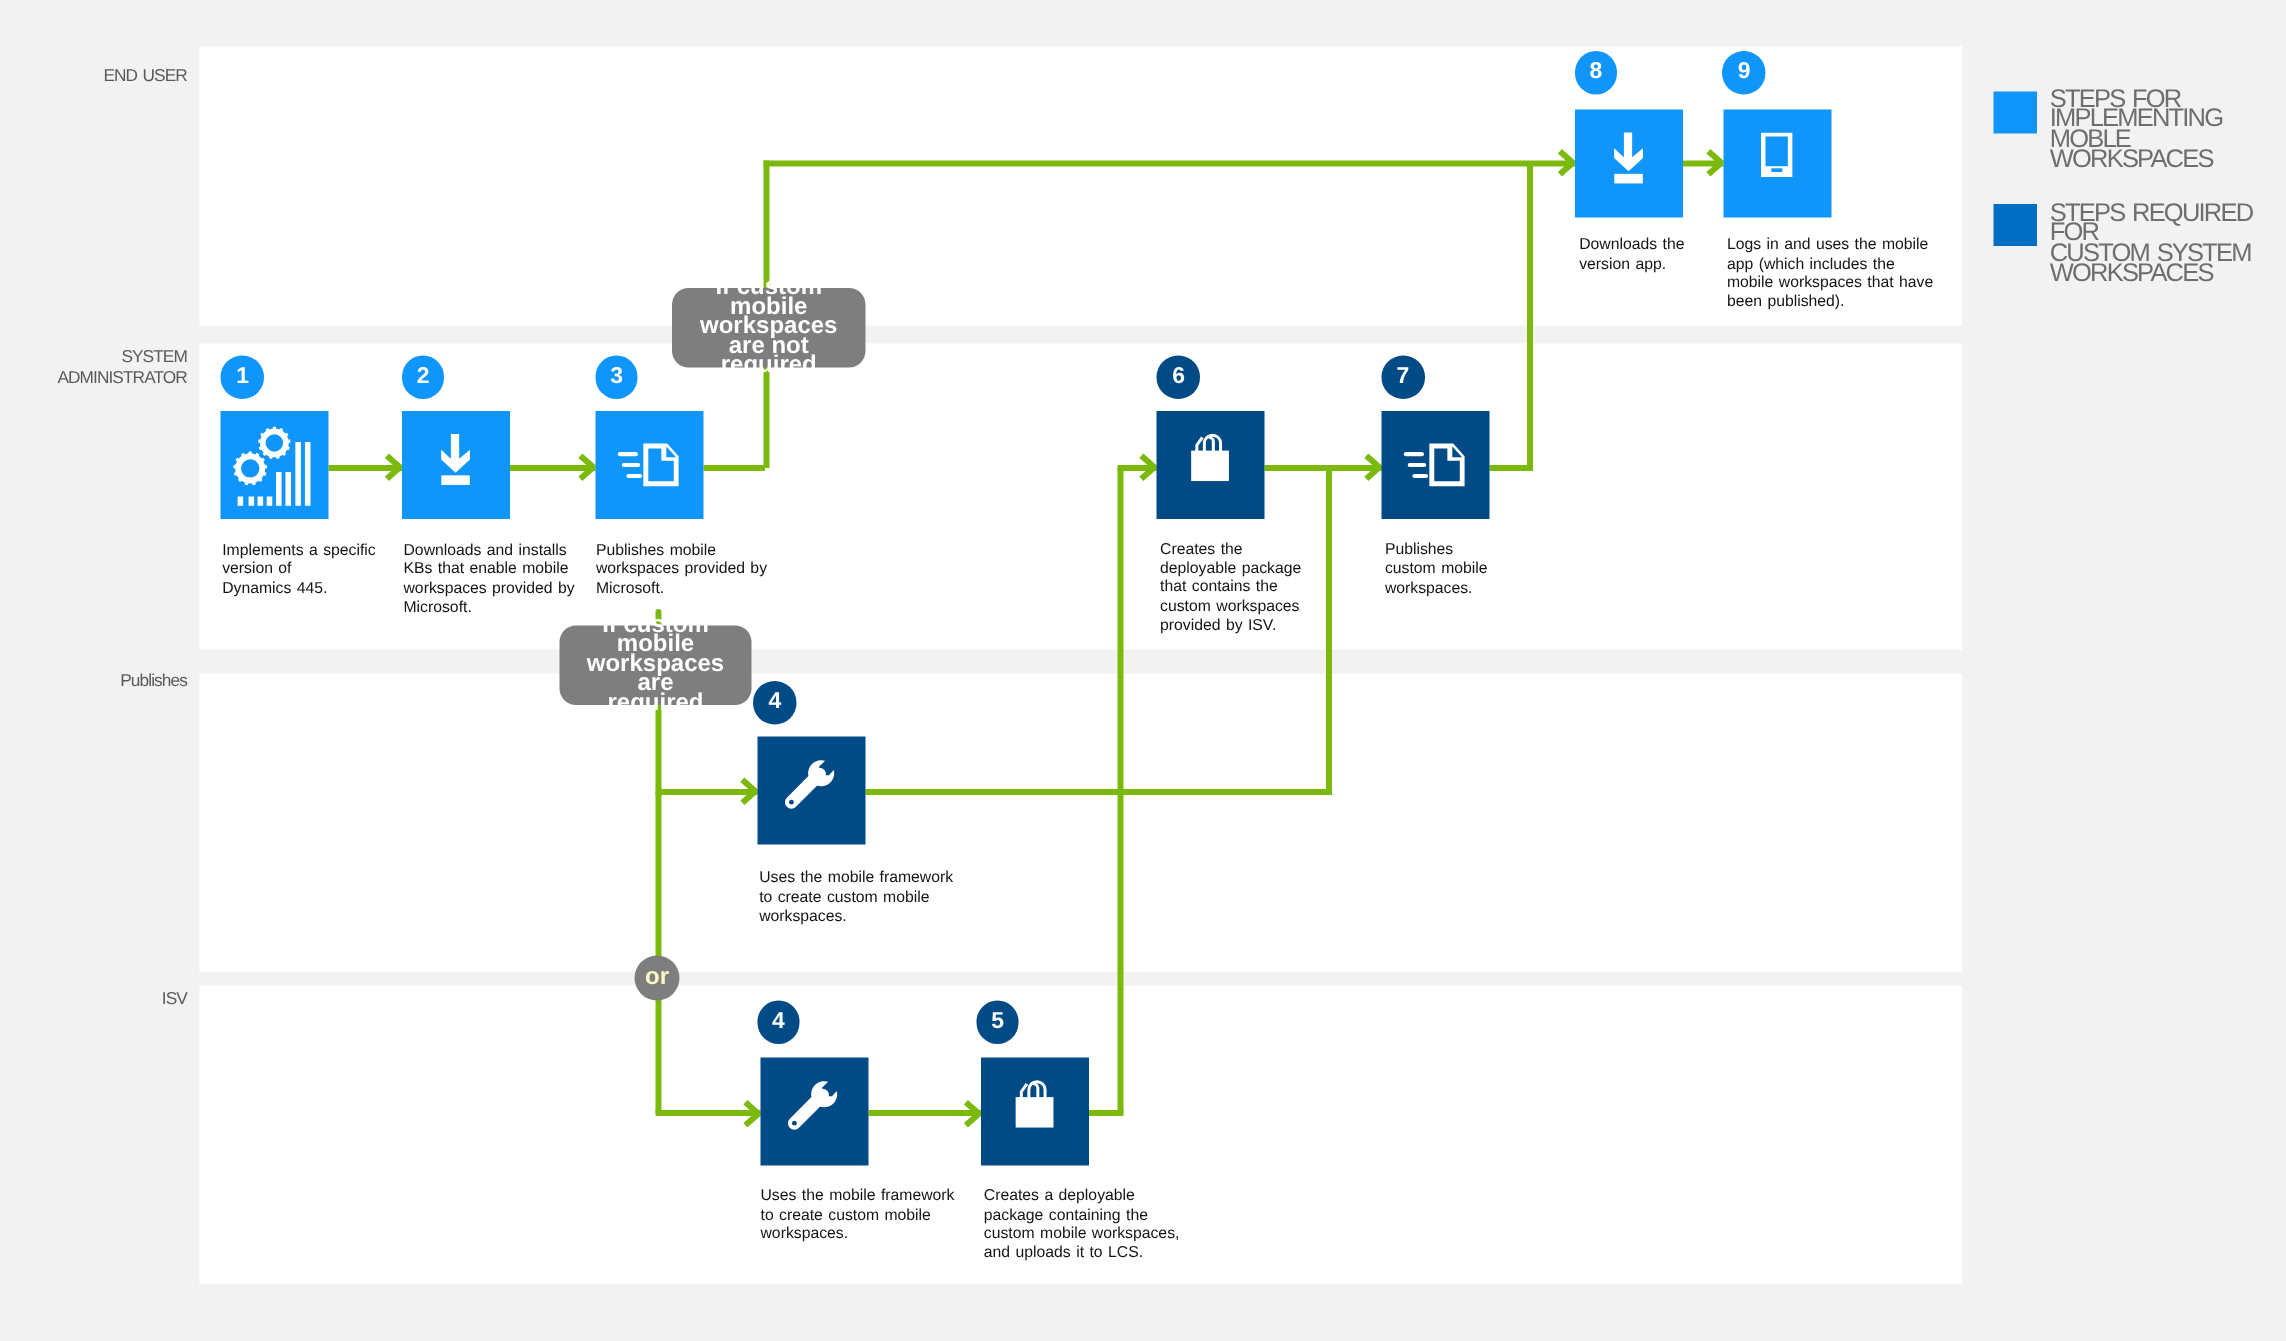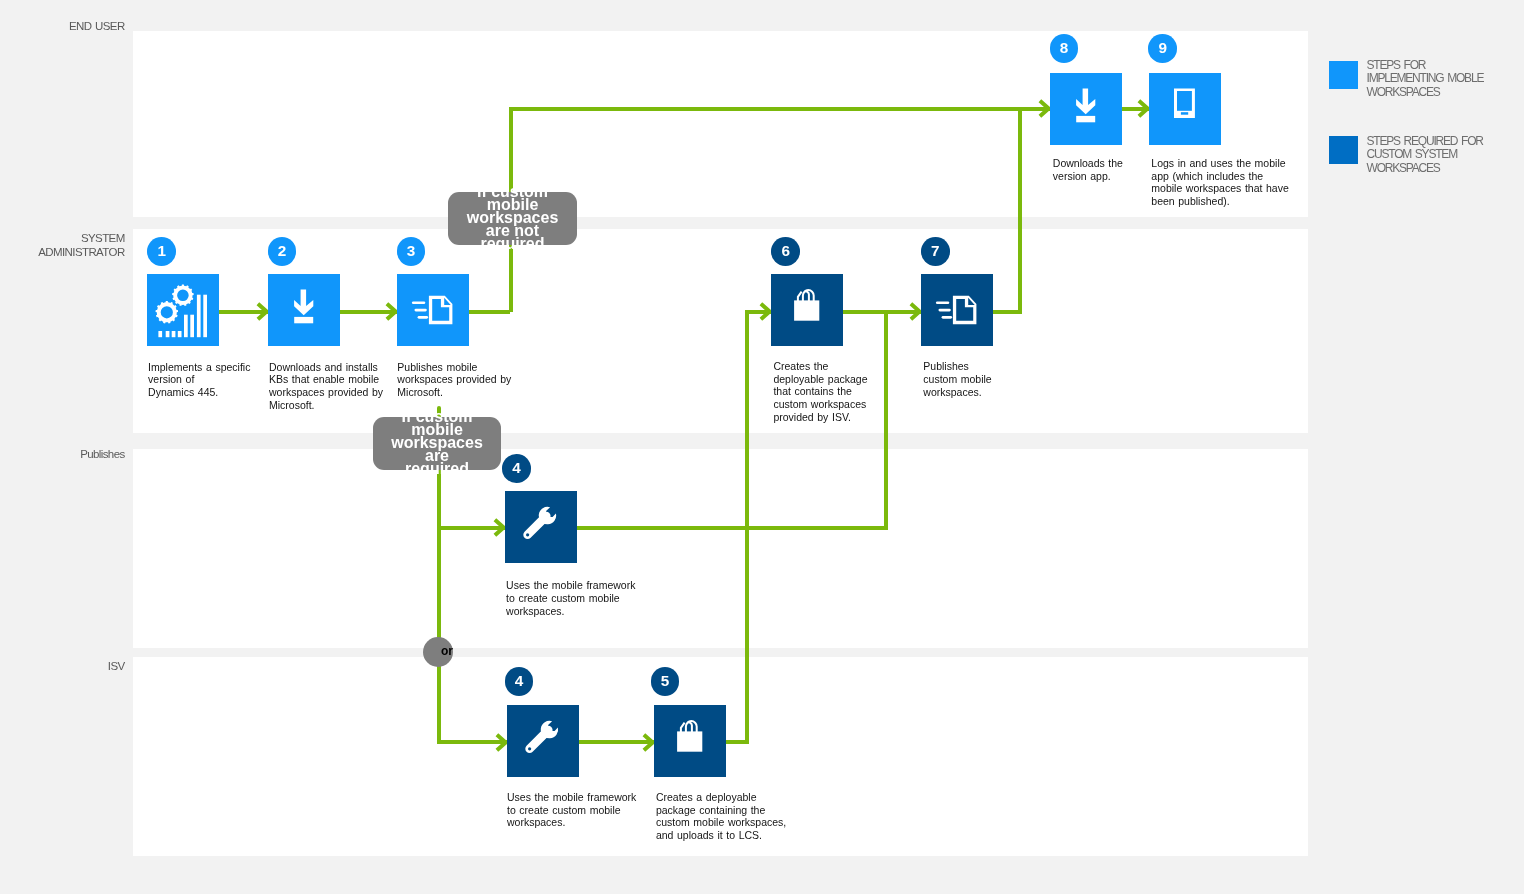--- a/index.html
+++ b/index.html
@@ -28,36 +28,36 @@
   .hline{position:absolute;height:4px;background:#7bb90c;}
   .vline{position:absolute;width:4px;background:#7bb90c;}
   .ahead{position:absolute;}
 
   .callout{position:absolute;background:#7e7e7e;border-radius:11px;color:#fff;
            font-size:16px;line-height:12.9px;font-weight:bold;text-align:center;
            display:flex;align-items:center;justify-content:center;}
   .callout span{display:block;padding:0 9px;}
 
   .orbadge{position:absolute;width:30px;height:30px;border-radius:50%;background:#7e7e7e;
-           color:#000000;font-size:12px;font-weight:bold;text-align:right;line-height:29.6px;}
+           color:#fef9c3;font-size:16px;font-weight:bold;text-align:center;line-height:29.6px;}
 
   .legend-sw{position:absolute;width:29px;height:28px;}
-  .legend-tx{position:absolute;color:#6e6e6e;font-size:12px;line-height:13.5px;letter-spacing:-1.2px;word-spacing:1.6px;}
+  .legend-tx{position:absolute;color:#6e6e6e;font-size:17px;line-height:13.5px;letter-spacing:-1.2px;word-spacing:1.6px;}
 </style>
 </head>
 <body>
 
 <div id="root">
 
   <div class="lane" style="top:31px;height:186px"></div>
   <div class="lane" style="top:229px;height:204px"></div>
   <div class="lane" style="top:449px;height:199px"></div>
   <div class="lane" style="top:657px;height:199px"></div>
 
-  <div class="lane-label" style="top:20px">END USER</div>
+  <div class="lane-label" style="top:45px">END USER</div>
   <div class="lane-label" style="top:232.3px">SYSTEM
 ADMINISTRATOR</div>
   <div class="lane-label" style="top:448.4px">Publishes</div>
   <div class="lane-label" style="top:660.4px">ISV</div>
 
   <div id="connectors">
       <div class="hline" style="left: 219px; top: 309.5px; width: 49.1px;"></div>
       <div class="ahead" style="left: 256.1px; top: 302px;"><svg width="12.4" height="19" viewBox="0 0 12.4 19">
           <path d="M1.9 1.8 L10.6 9.5 L1.9 17.2" fill="none" stroke="#7bb90c" stroke-width="4.0" stroke-linecap="butt" stroke-linejoin="miter"></path>
         </svg></div>

